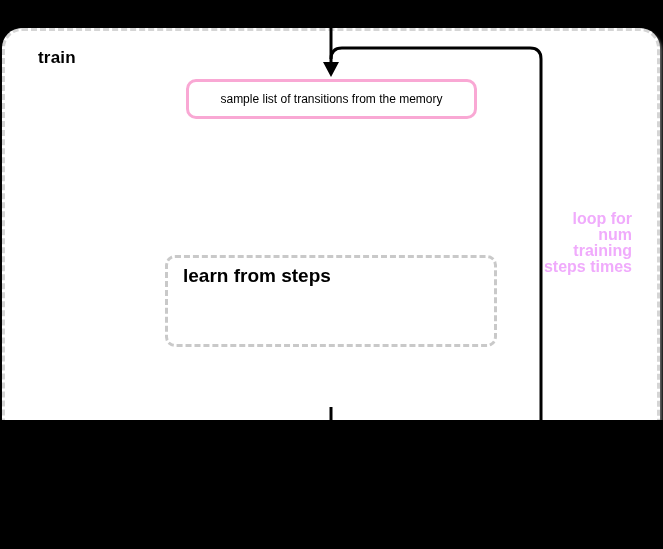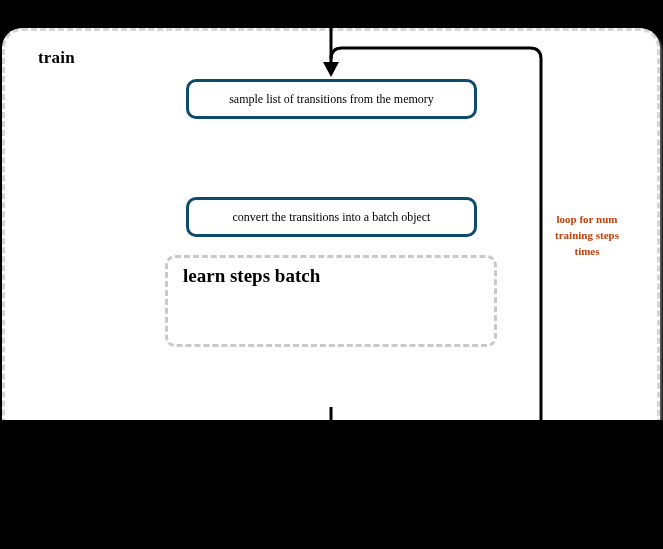--- a/index.html
+++ b/index.html
@@ -1,20 +1,20 @@
 <!DOCTYPE html>
 <html><head>
 <meta charset="utf-8">
 <style>
   html,body{margin:0;padding:0;background:#000;}
   .stage{
     position:relative;
     width:663px;height:420px;
     background:#000;
-    font-family:Liberation Serif, serif;
+    font-family:Liberation Sans, sans-serif;
     overflow:hidden;
   }
   .frame{
     position:absolute;
     left:2px;top:28px;
     width:658px;height:440px;
     box-sizing:border-box;
     background:#ffffff;
     border:3px dashed #d5d5d5;
     border-radius:20px;
@@ -27,21 +27,21 @@
     letter-spacing:0.2px;
   }
   svg.connectors{
     position:absolute;left:0;top:0;
   }
   .step{
     position:absolute;
     left:186px;width:291px;height:40px;
     box-sizing:border-box;
     background:#ffffff;
-    border:3px solid #0c4a6e;
+    border:3px solid #f9a8d4;
     border-radius:10px;
     display:flex;align-items:center;justify-content:center;
     font-size:12px;color:#000;text-align:center;
     padding:0 10px;
   }
   .step-0{top:79px;}
   .step-1{top:138px;}
   .step-2{top:197px;}
   .step-final{top:367px;}
   .subprocess{
@@ -56,22 +56,22 @@
   .subprocess-label{
     margin:6px 0 0 15px;
     width:150px;
     font-size:19px;font-weight:bold;color:#000;
     line-height:24px;
   }
   .loop-label{
     position:absolute;
     left:542px;top:211px;
     width:90px;
-    font-size:11px;font-weight:bold;color:#c2410c;
-    line-height:16px;text-align:center;
+    font-size:16px;font-weight:bold;color:#f0abfc;
+    line-height:16px;text-align:right;
   }
 </style>
 </head>
 <body>
 
 <div class="stage">
 
   <div class="frame"></div>
 
   <div class="train-title">train</div>
@@ -85,24 +85,21 @@
     <polygon points="323,62 339,62 331,77" fill="#000000"></polygon>
 
     <path d="M 331 407 L 331 471" fill="none" stroke="#000000" stroke-width="3"></path>
   </svg>
 
   <div class="step step-0">
     <span>sample list of transitions from the memory</span>
   </div>
 
 
-  <div class="step step-2">
-    <span>convert the transitions into a batch object</span>
-  </div>
 
   <div class="subprocess">
-    <div class="subprocess-label">learn steps batch</div>
+    <div class="subprocess-label">learn from steps</div>
   </div>
 
 
   <div class="loop-label">loop for num training steps times</div>
 
 </div>
 
 </body></html>

